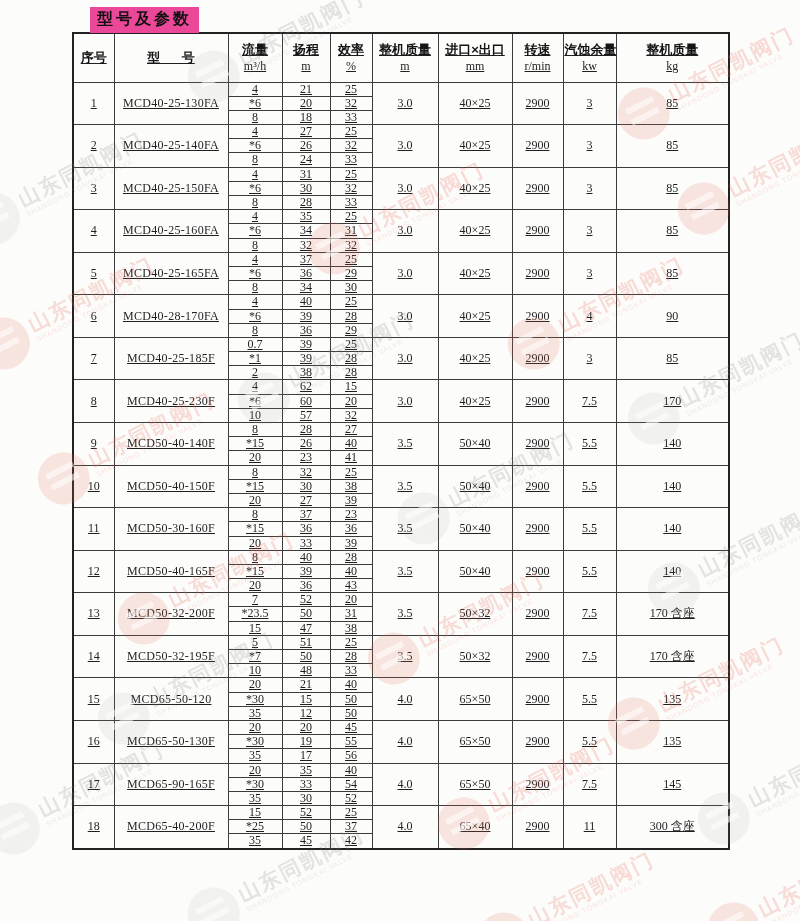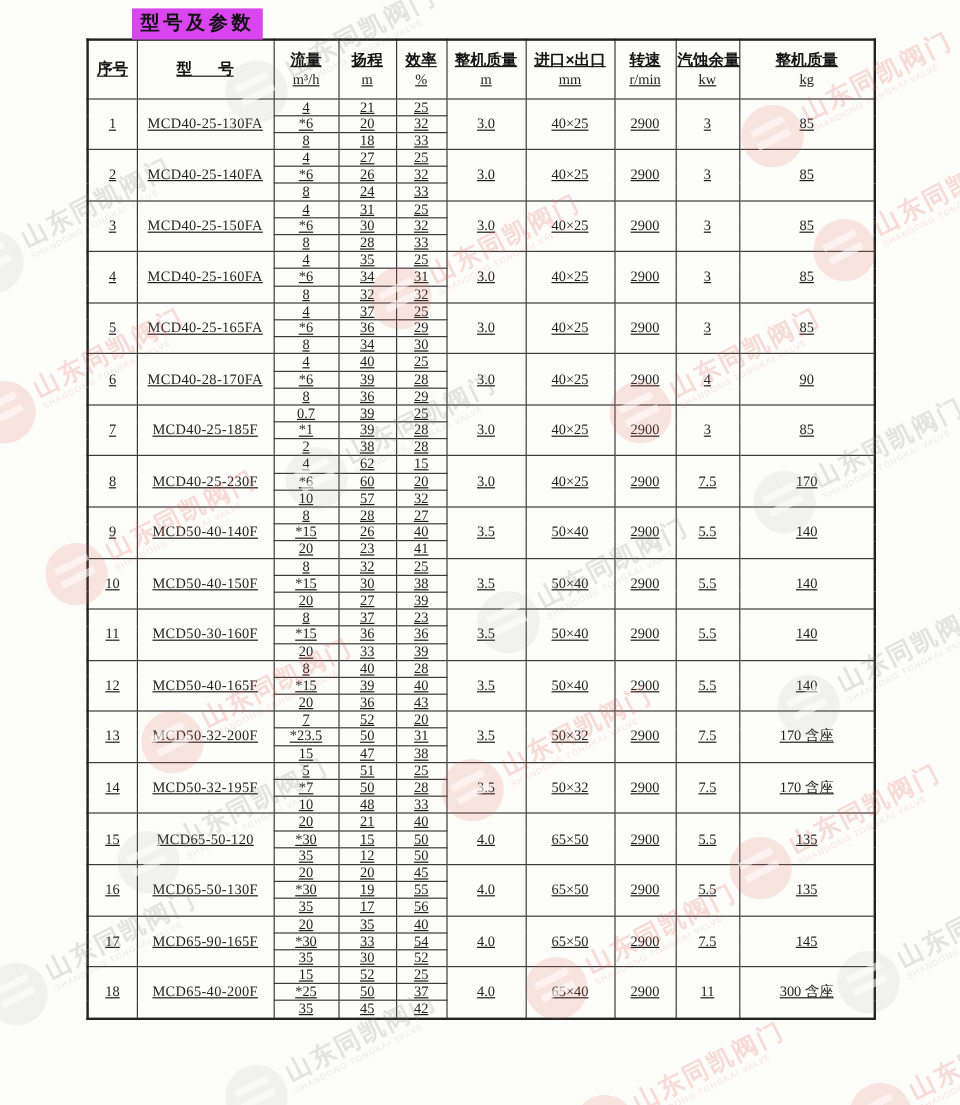--- a/index.html
+++ b/index.html
@@ -8,22 +8,22 @@
     background: #fcfcfb;
     overflow: hidden;
     font-family: "Liberation Serif", "DejaVu Serif", serif;
     color: #1f1f1f;
     position: relative;
   }
   .page { position: absolute; inset: 0; }
 
   
   .title {
-    position: absolute; left: 110px; top: 7px;
-    background: #d946ef;
+    position: absolute; left: 90px; top: 7px;
+    background: #ec4899;
     padding: 2px 7px 3px 7px;
     font-family: "Liberation Sans", "DejaVu Sans", sans-serif;
     font-weight: bold;
     font-size: 16px;
     letter-spacing: 3px;
     color: #111;
     z-index: 3;
   }
 
   

